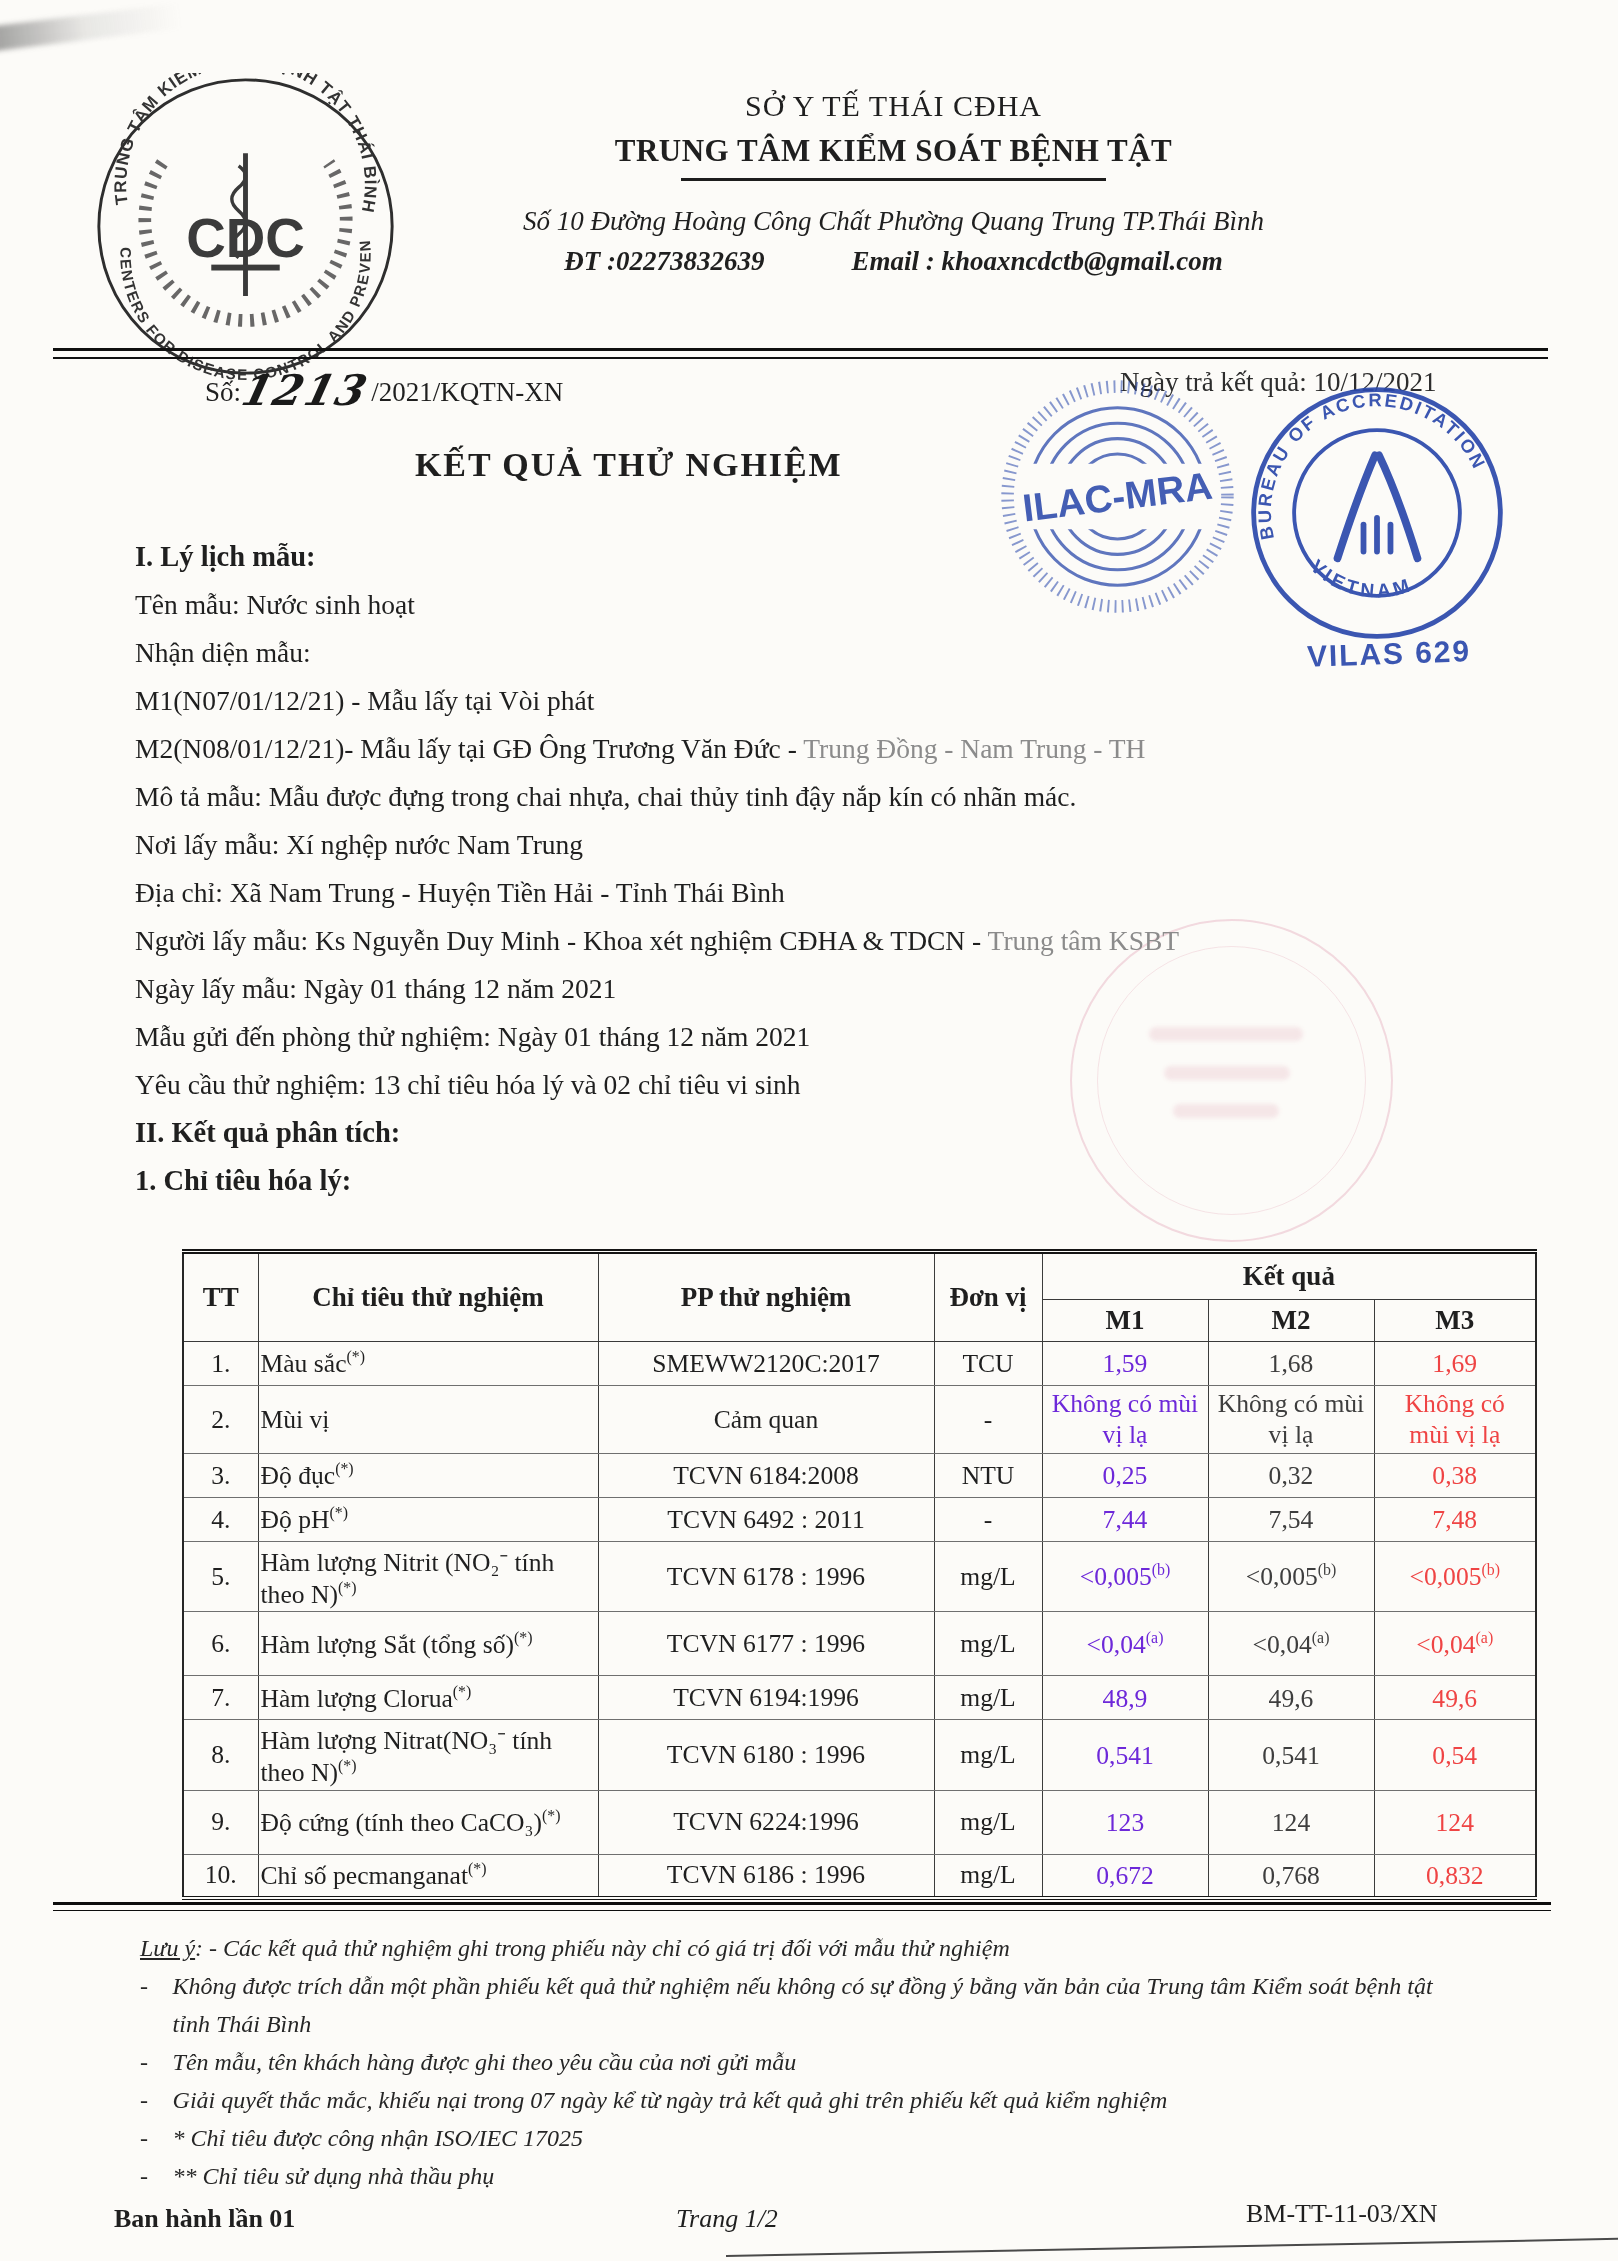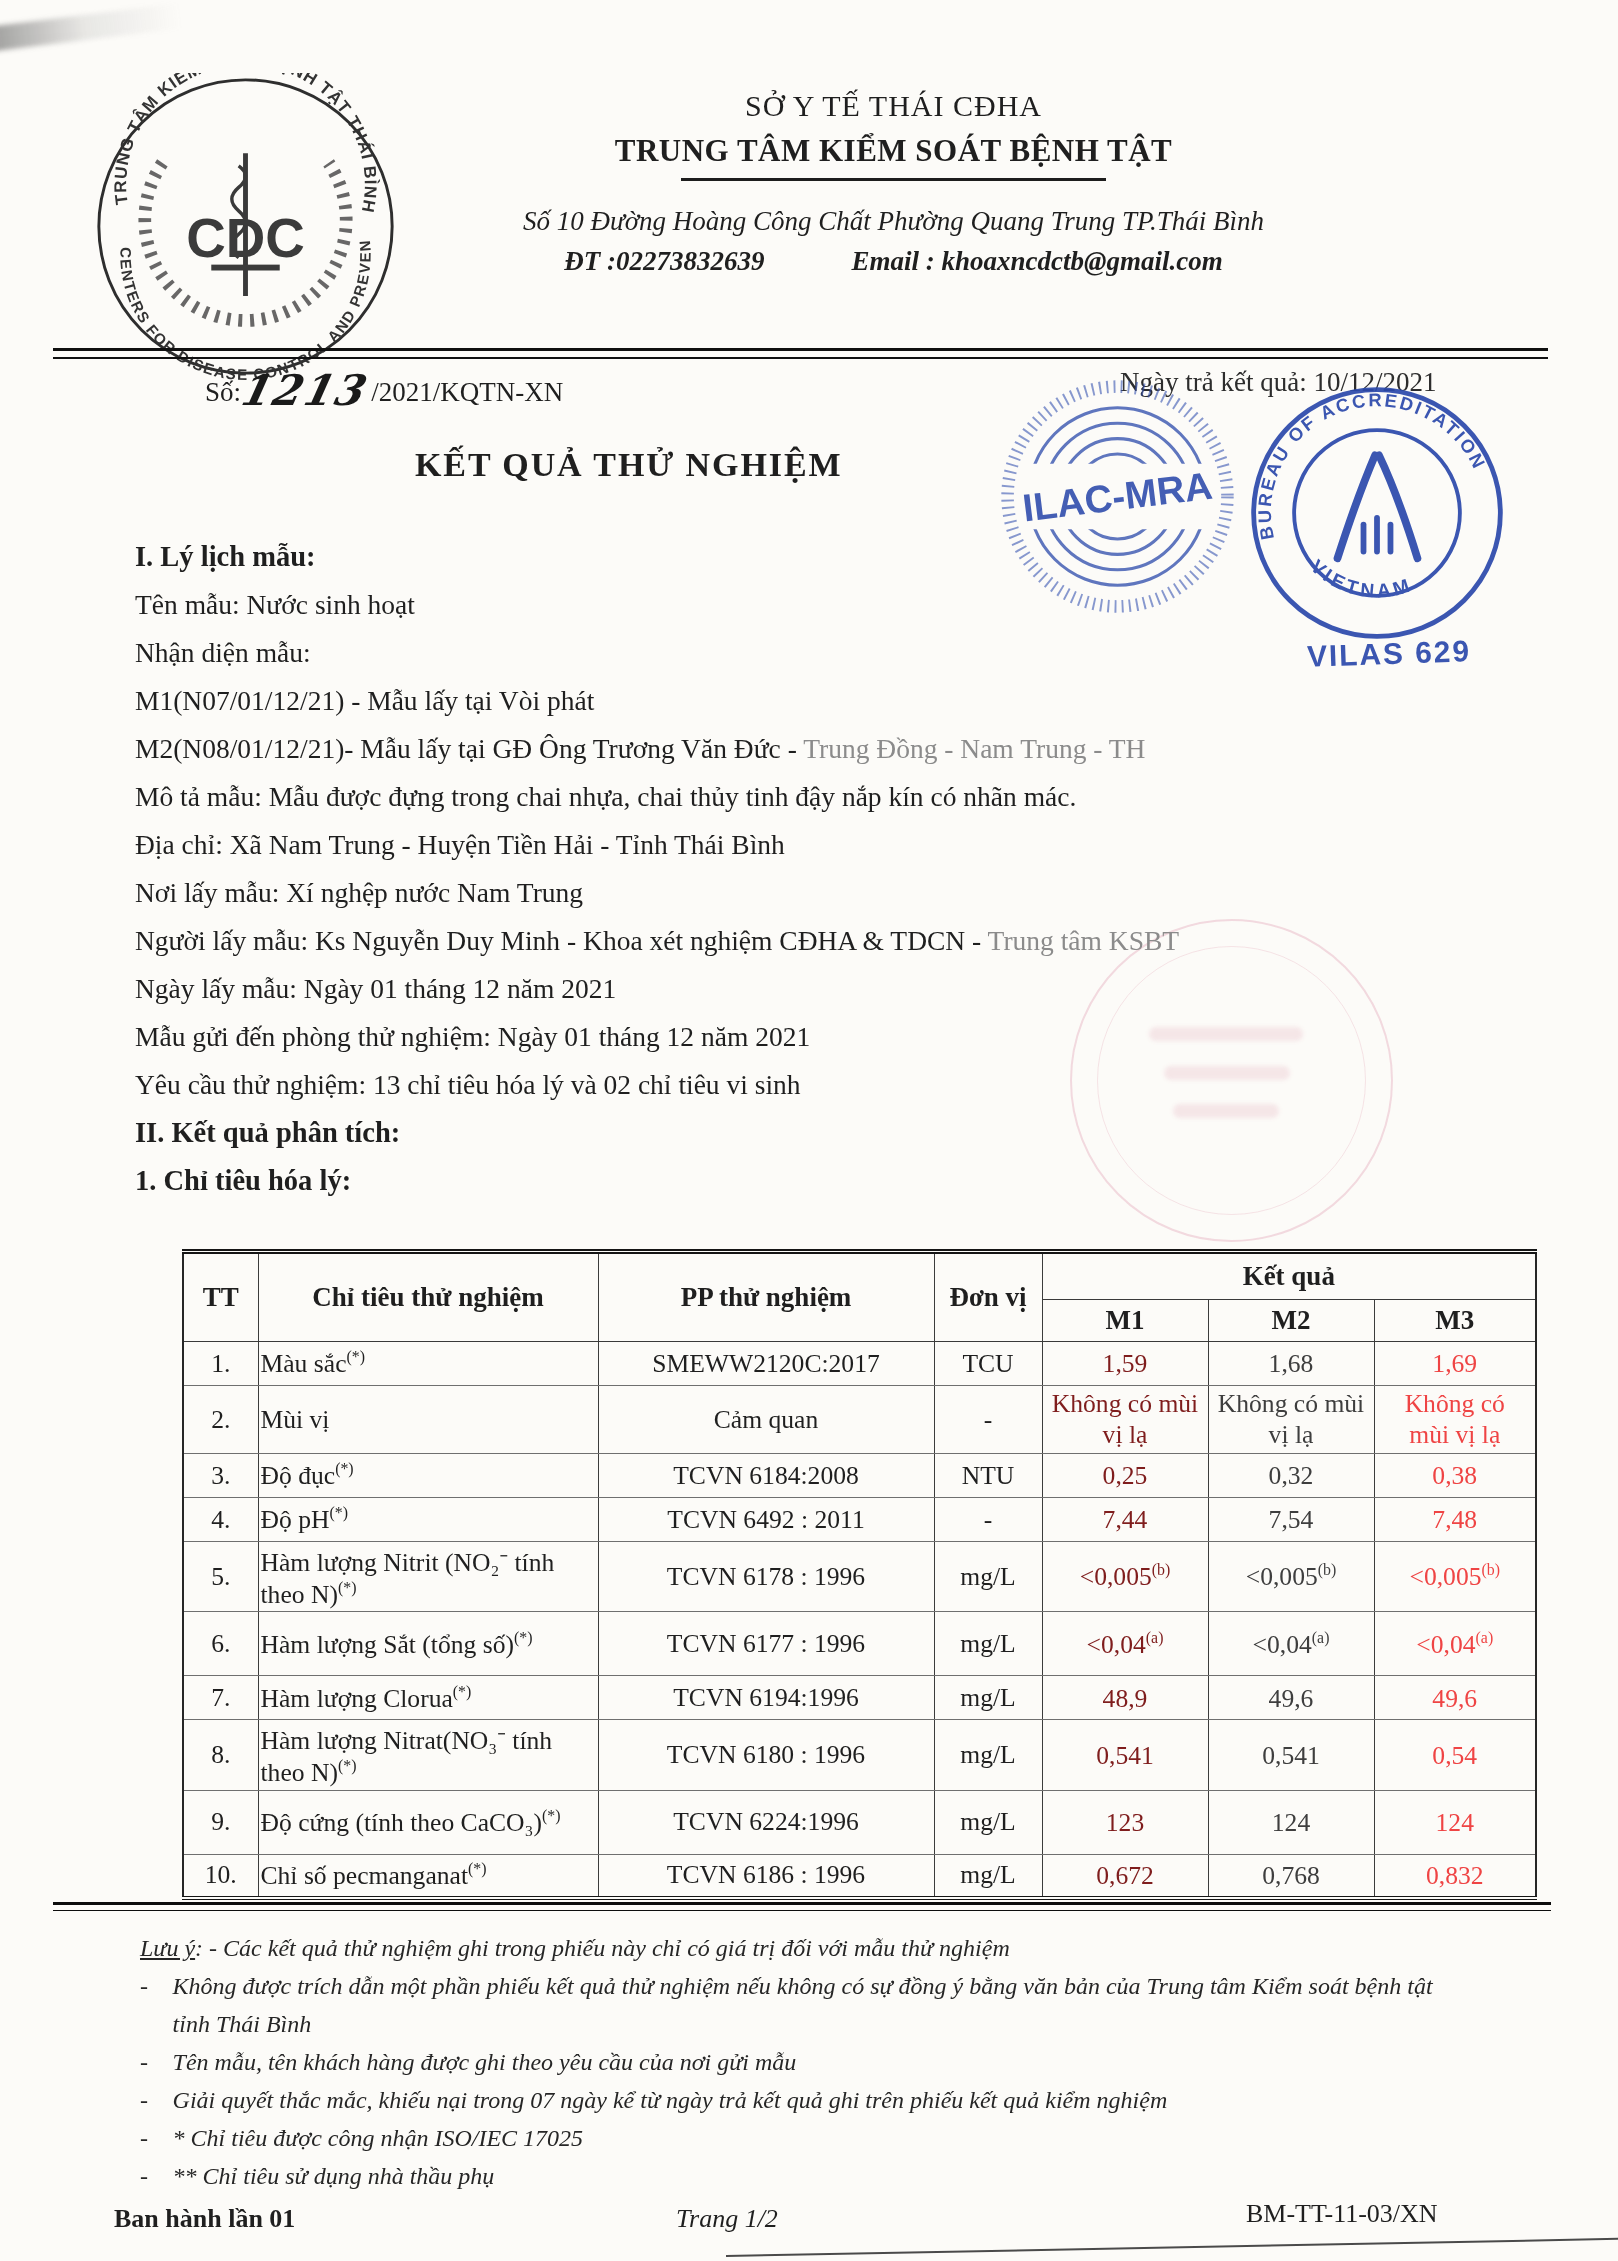--- a/index.html
+++ b/index.html
@@ -48,21 +48,21 @@
   .results{position:absolute;left:182px;top:1249px;width:1354px;border-collapse:collapse;
            table-layout:fixed;font-size:25.6px;}
   .results th,.results td{border-left:1.9px solid #3c3c3c;border-right:1.9px solid #3c3c3c;
            border-top:1.5px solid #6f6f6f;border-bottom:1.5px solid #6f6f6f;
            padding:1.9px 7.7px;text-align:center;vertical-align:middle;overflow:hidden;}
   .results{border:2.4px solid #262626;}
   .results thead th{font-weight:bold;font-size:27px;border-bottom:1.9px solid #3a3a3a;}
   .results .outer-top{border-top:5.8px double #151515;}
   .results tr.last td{border-bottom:4.8px double #151515;}
   .results td.name{text-align:left;padding-left:2px;}
-  .results .c-m1{color:#7f1d1d;margin-left:32px;}
+  .results .c-m1{color:#6d28d9;margin-left:32px;}
   .results .c-m2{color:#3e3e3e;}
   .results .c-m3{color:#ef4444;}
   sup{font-size:.62em;}
   
   .rule-bottom{position:absolute;left:53px;top:1902px;width:1498px;height:4.8px;
             border-top:3.9px solid #0d0d0d;border-bottom:1.9px solid #0d0d0d;}
   .notes{position:absolute;left:140px;top:1929px;width:1313px;font-style:italic;
          font-size:24px;line-height:38px;color:#262626;}
   .notes .label{text-decoration:underline;}
   .note-item{display:flex;gap:21px;}
@@ -185,22 +185,22 @@
     <div class="bar" style="top:183px;width:106px;left:101px;"></div>
   </div>
 
   <div class="sample">
     <div class="heading">I. Lý lịch mẫu:</div>
     <div><span>Tên mẫu: Nước sinh hoạt</span><span class="faded"></span></div>
     <div><span>Nhận diện mẫu:</span><span class="faded"></span></div>
     <div><span>M1(N07/01/12/21) - Mẫu lấy tại Vòi phát</span><span class="faded"></span></div>
     <div><span>M2(N08/01/12/21)- Mẫu lấy tại GĐ Ông Trương Văn Đức - </span><span class="faded">Trung Đồng - Nam Trung - TH</span></div>
     <div><span>Mô tả mẫu: Mẫu được đựng trong chai nhựa, chai thủy tinh đậy nắp kín có nhãn mác.</span><span class="faded"></span></div>
+    <div><span>Nơi lấy mẫu: Xí nghệp nước Nam Trung</span><span class="faded"></span></div>
     <div><span>Địa chỉ: Xã Nam Trung - Huyện Tiền Hải - Tỉnh Thái Bình</span><span class="faded"></span></div>
-    <div><span>Nơi lấy mẫu: Xí nghệp nước Nam Trung</span><span class="faded"></span></div>
     <div><span>Người lấy mẫu: Ks Nguyễn Duy Minh - Khoa xét nghiệm CĐHA &amp; TDCN - </span><span class="faded">Trung tâm KSBT</span></div>
     <div><span>Ngày lấy mẫu:  Ngày 01 tháng 12 năm 2021</span><span class="faded"></span></div>
     <div><span>Mẫu gửi đến phòng thử nghiệm: Ngày 01 tháng 12 năm 2021</span><span class="faded"></span></div>
     <div><span>Yêu cầu thử nghiệm: 13 chỉ tiêu hóa lý và 02 chỉ tiêu vi sinh</span><span class="faded"></span></div>
     <div class="heading">II. Kết quả phân tích:</div>
     <div class="heading">1. Chỉ tiêu hóa lý:</div>
   </div>
 
   <table class="results">
     <colgroup>

